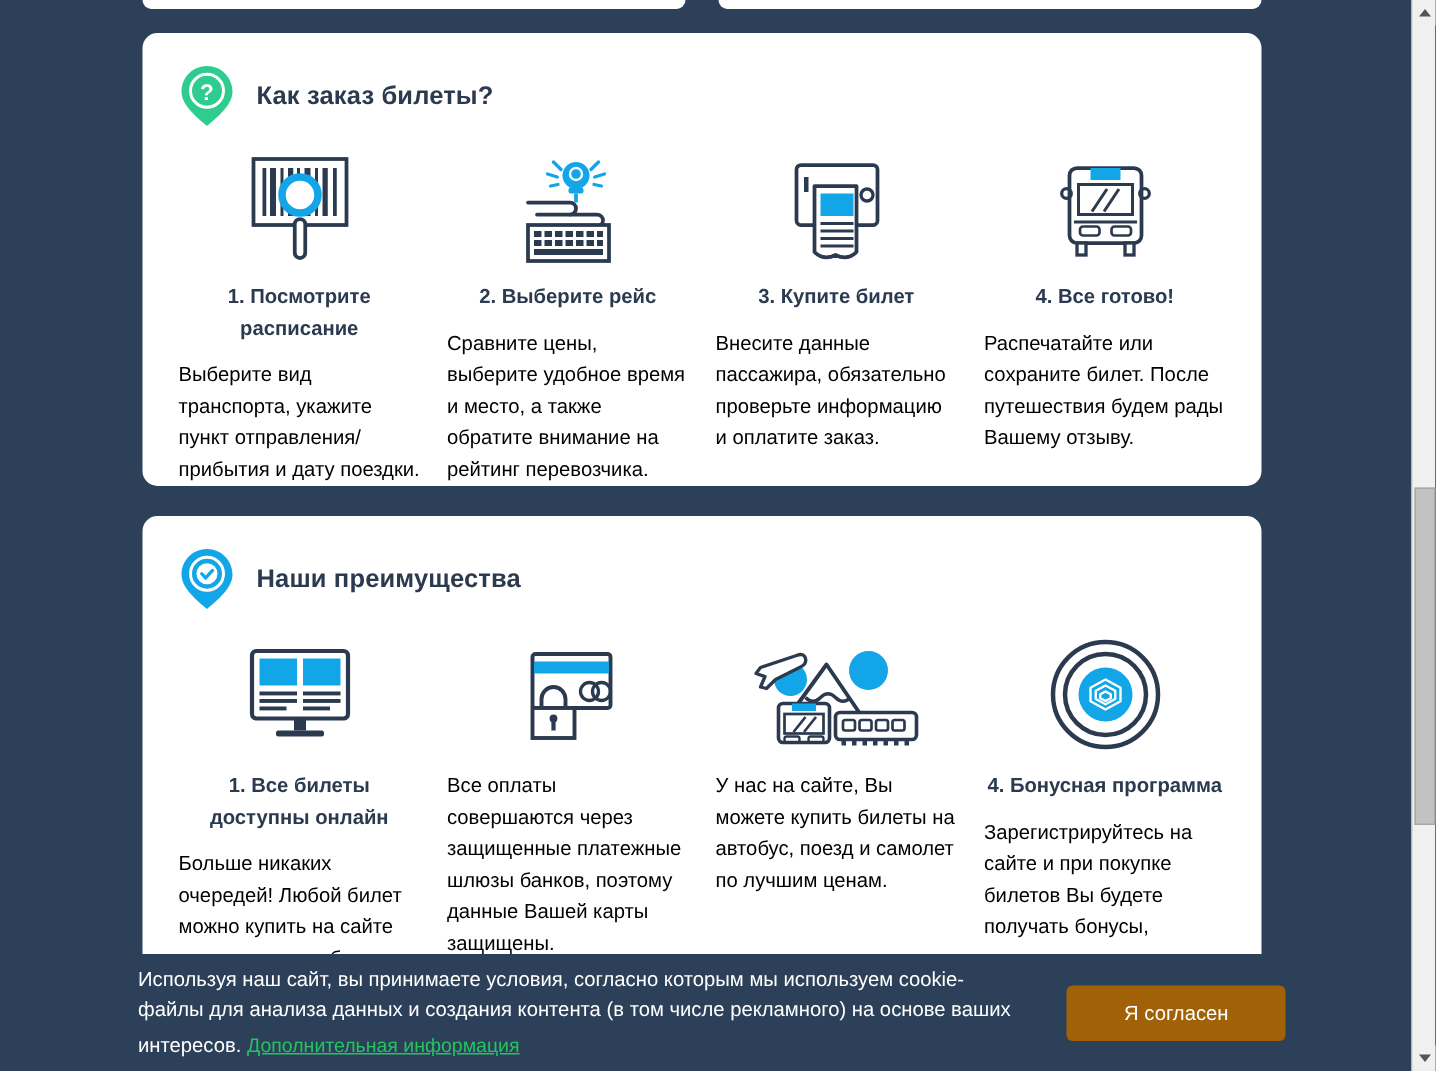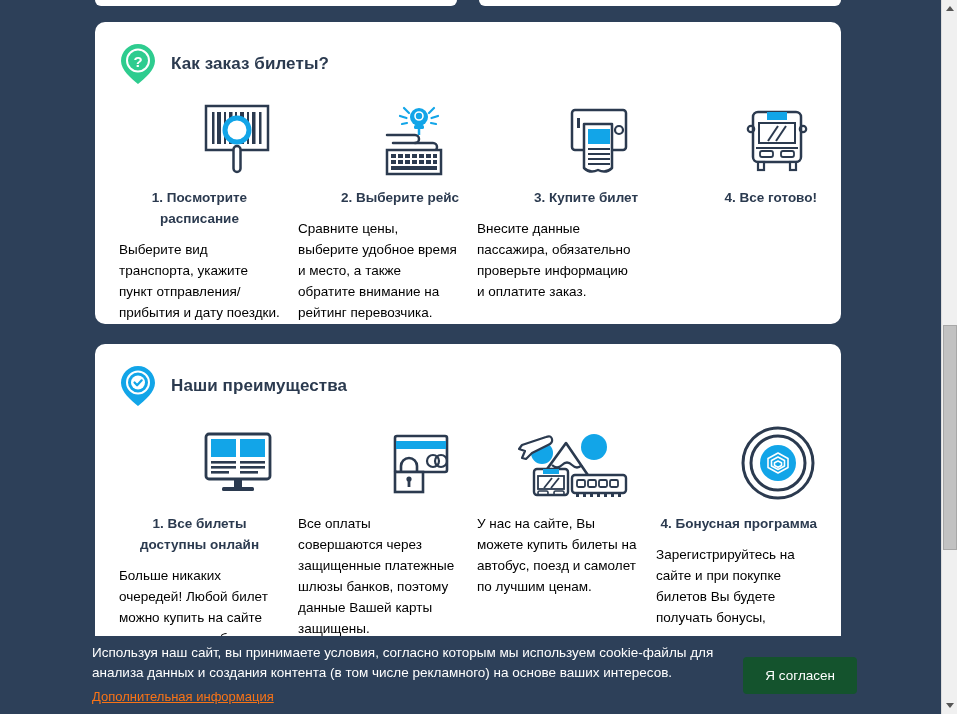--- a/index.html
+++ b/index.html
@@ -69,21 +69,21 @@
 
   
   .pin { width: 38px; height: 44px; flex: none; }
 
   
   .cols {
     display: grid;
     grid-template-columns: repeat(4, 1fr);
     gap: 0 18px;
   }
-  .col { display: flex; flex-direction: column; align-items: flex-end; }
+  .col { display: flex; flex-direction: column; align-items: center; }
 
   .col-icon {
     height: 78px;
     display: flex;
     align-items: flex-end;
     justify-content: center;
     margin-bottom: 10px;
   }
   #card-adv .col-icon { height: 82px; align-items: center; }
 
@@ -118,34 +118,34 @@
   }
   #cookie-banner .cb-text {
     flex: 1;
     color: #ffffff;
     font-size: 13.5px;
     line-height: 1.5;
   }
   #cookie-banner .cb-link {
     display: inline-block;
     margin-top: 3px;
-    color: #f97316;
+    color: #22c55e;
     font-size: 13px;
     text-decoration: underline;
     cursor: pointer;
   }
   #cookie-accept {
     flex: none;
-    background: #14532d;
+    background: #a16207;
     color: #ffffff;
     border: none;
     border-radius: 4px;
     font-family: "Liberation Sans", sans-serif;
     font-size: 13.5px;
-    padding: 11px 22px;
+    padding: 11px 38px;
     cursor: pointer;
     white-space: nowrap;
   }
 
   
   #scrollbar {
     position: absolute;
     right: 0; top: 0;
     width: 16px;
     height: 714px;
@@ -300,20 +300,21 @@
               <rect x="23" y="49" width="13" height="6" rx="2"></rect>
               <rect x="44" y="49" width="13" height="6" rx="2"></rect>
             </g>
             <rect x="21" y="60" width="6" height="8" fill="#ffffff" stroke="#2b3a4f" stroke-width="2.2"></rect>
             <rect x="53" y="60" width="6" height="8" fill="#ffffff" stroke="#2b3a4f" stroke-width="2.2"></rect>
             <circle cx="14" cy="27" r="3.2" fill="none" stroke="#2b3a4f" stroke-width="2.2"></circle>
             <circle cx="66" cy="27" r="3.2" fill="none" stroke="#2b3a4f" stroke-width="2.2"></circle>
           </svg>
         </div>
         <div class="col-title">4. Все готово!</div>
+        <div class="col-body">Распечатайте или сохраните билет. После путешествия будем рады Вашему отзыву.</div>
       </div>
 
     </div>
   </section>
 
   <section class="card" id="card-adv">
     <div class="card-head">
       <svg class="pin" viewBox="0 0 38 44">
         <path d="M19 2 C9.6 2 2 9.6 2 19 C2 28 12 36 19 42 C26 36 36 28 36 19 C36 9.6 28.4 2 19 2 Z" fill="#12a5e8"></path>
         <circle cx="19" cy="18.5" r="11" fill="none" stroke="#ffffff" stroke-width="2"></circle>

